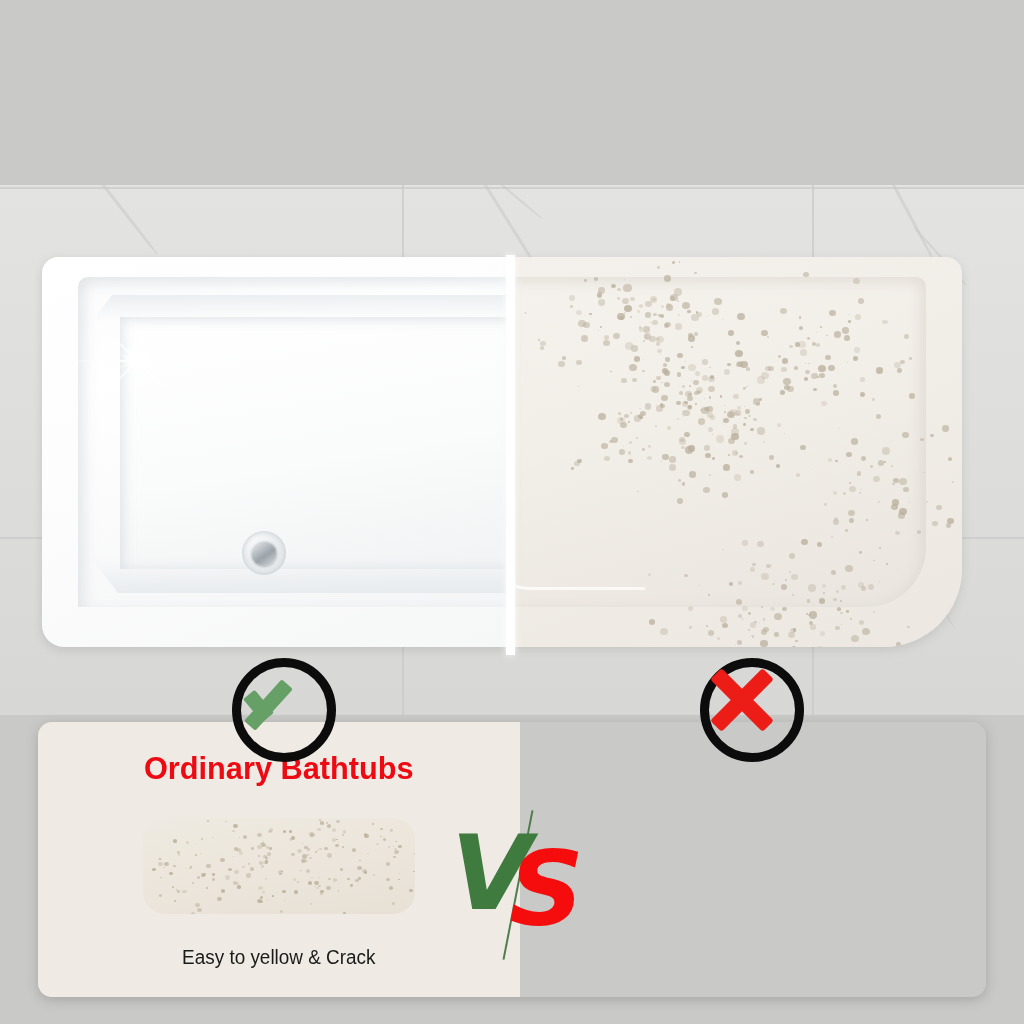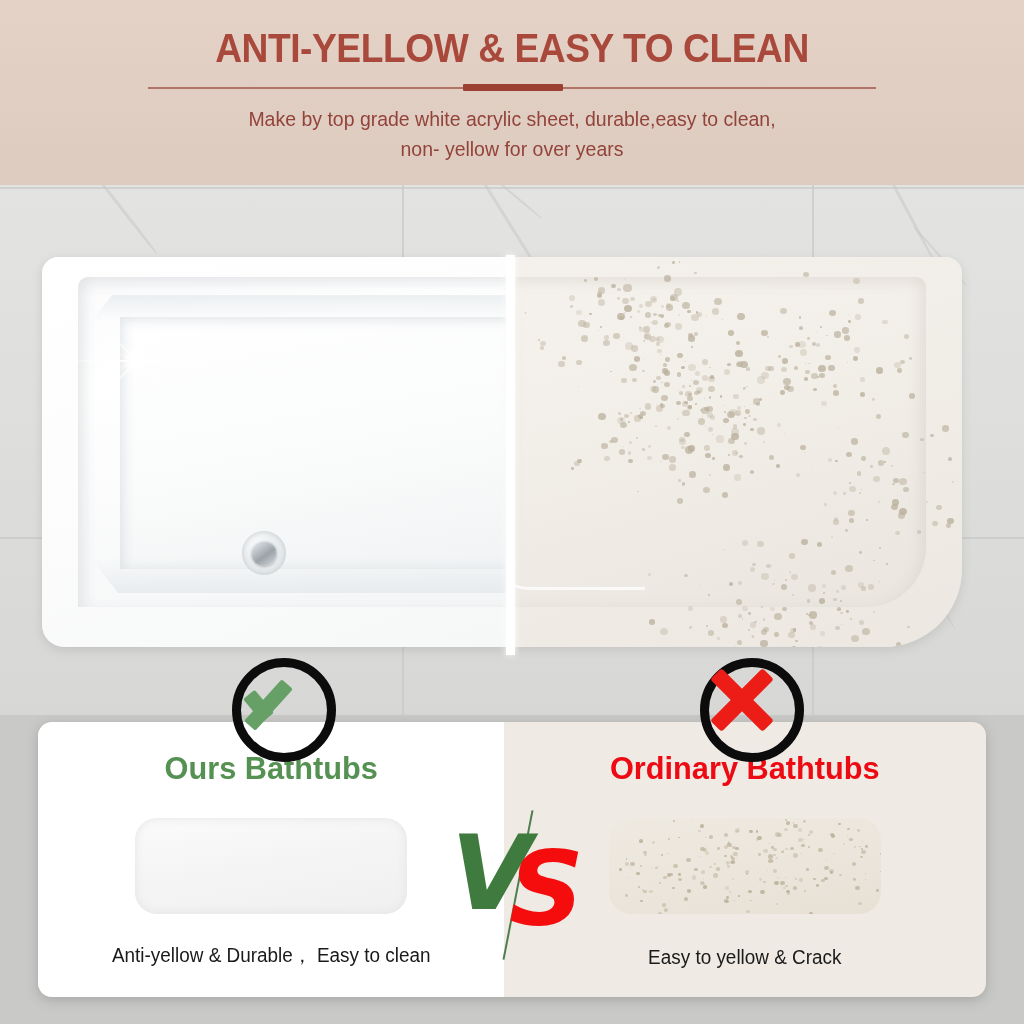--- a/index.html
+++ b/index.html
@@ -222,31 +222,20 @@
     font-family:"DejaVu Sans", sans-serif;
   }
   #vs .v{left:-4px;top:-4px;font-size:104px;color:#3f7a3f;line-height:104px;}
   #vs .s{left:54px;top:12px;font-size:104px;color:#f50d0d;line-height:104px;}
 </style>
 </head>
 <body>
 
 <div id="stage">
 
-  <div id="header-band">
-    <div id="page-title">ANTI-YELLOW &amp; EASY TO CLEAN</div>
-    <div id="title-divider">
-      <div class="rule"></div>
-      <div class="nub"></div>
-    </div>
-    <div id="subtitle">
-      <div>Make by top grade white acrylic sheet, durable,easy to clean,</div>
-      <div>non- yellow for over years</div>
-    </div>
-  </div>
 
   <div id="photo">
     <div class="tilewall">
       <div class="grout-v" style="left:402px;"></div>
       <div class="grout-v" style="left:812px;"></div>
       <div class="grout-h" style="top:2px;"></div>
       <div class="grout-h" style="top:352px;"></div>
       <div class="vein" style="left:60px;top:20px;width:120px;height:3px;transform:rotate(52deg);"></div>
       <div class="vein" style="left:120px;top:120px;width:90px;height:2px;transform:rotate(68deg);"></div>
       <div class="vein" style="left:430px;top:30px;width:150px;height:3px;transform:rotate(58deg);"></div>
@@ -799,25 +788,20 @@
     </div>
   </div>
   <div class="badge" id="badge-x">
     <div class="xm">
       <div class="s s1"></div>
       <div class="s s2"></div>
     </div>
   </div>
 
   <div id="compare-card">
-    <div class="panel" id="panel-left">
-      <div class="panel-title" id="title-ours">Ours Bathtubs</div>
-      <div class="swatch" id="swatch-ours"></div>
-      <div class="panel-caption">Anti-yellow &amp; Durable， Easy to clean</div>
-    </div>
     <div class="panel" id="panel-right">
       <div class="panel-title" id="title-ordinary">Ordinary Bathtubs</div>
       <div class="swatch" id="swatch-ordinary">
           <span class="speck" style="left:137.3px;top:91.6px;width:3.4px;height:3.1px;opacity:0.37;"></span>
           <span class="speck" style="left:47.5px;top:47.8px;width:1.5px;height:1.4px;opacity:0.79;"></span>
           <span class="speck" style="left:63.5px;top:45.7px;width:4.9px;height:4.5px;opacity:0.59;"></span>
           <span class="speck" style="left:118.2px;top:47.3px;width:3.1px;height:2.8px;opacity:0.37;"></span>
           <span class="speck" style="left:129.2px;top:77.2px;width:1.8px;height:1.7px;opacity:0.82;"></span>
           <span class="speck" style="left:153.9px;top:63.0px;width:2.6px;height:2.4px;opacity:0.50;"></span>
           <span class="speck" style="left:118.3px;top:25.1px;width:4.7px;height:4.3px;opacity:0.68;"></span>

